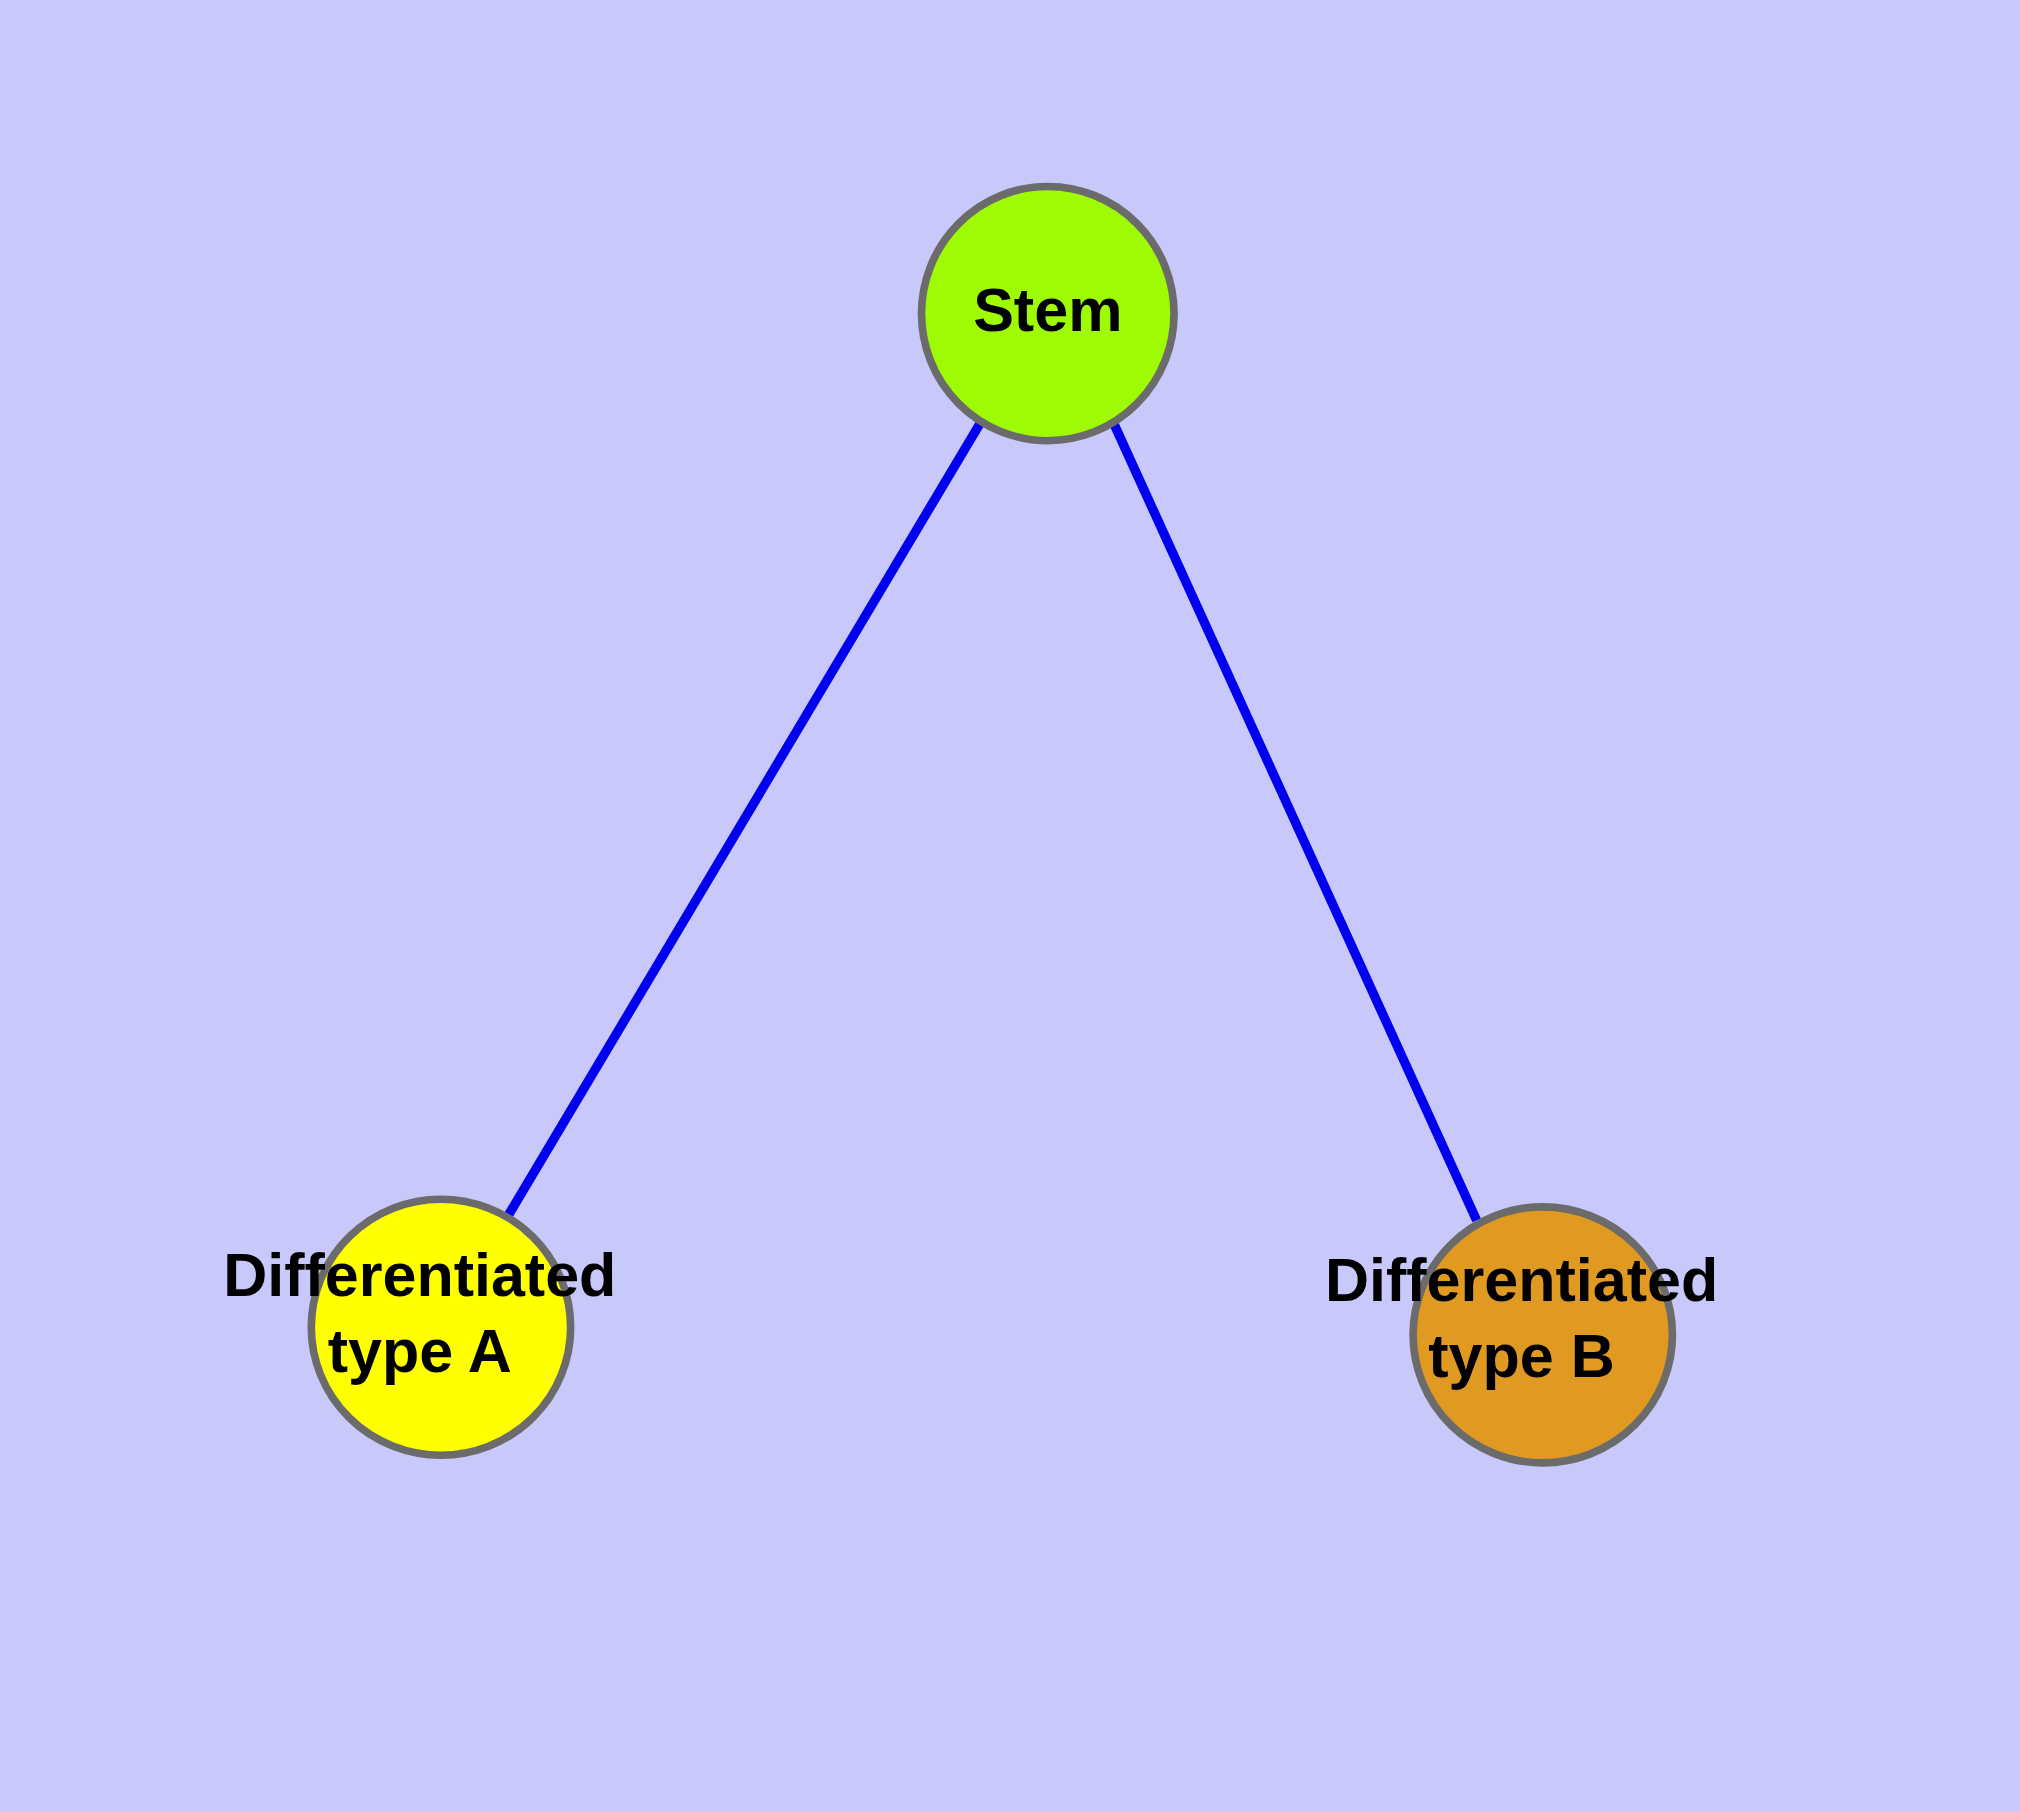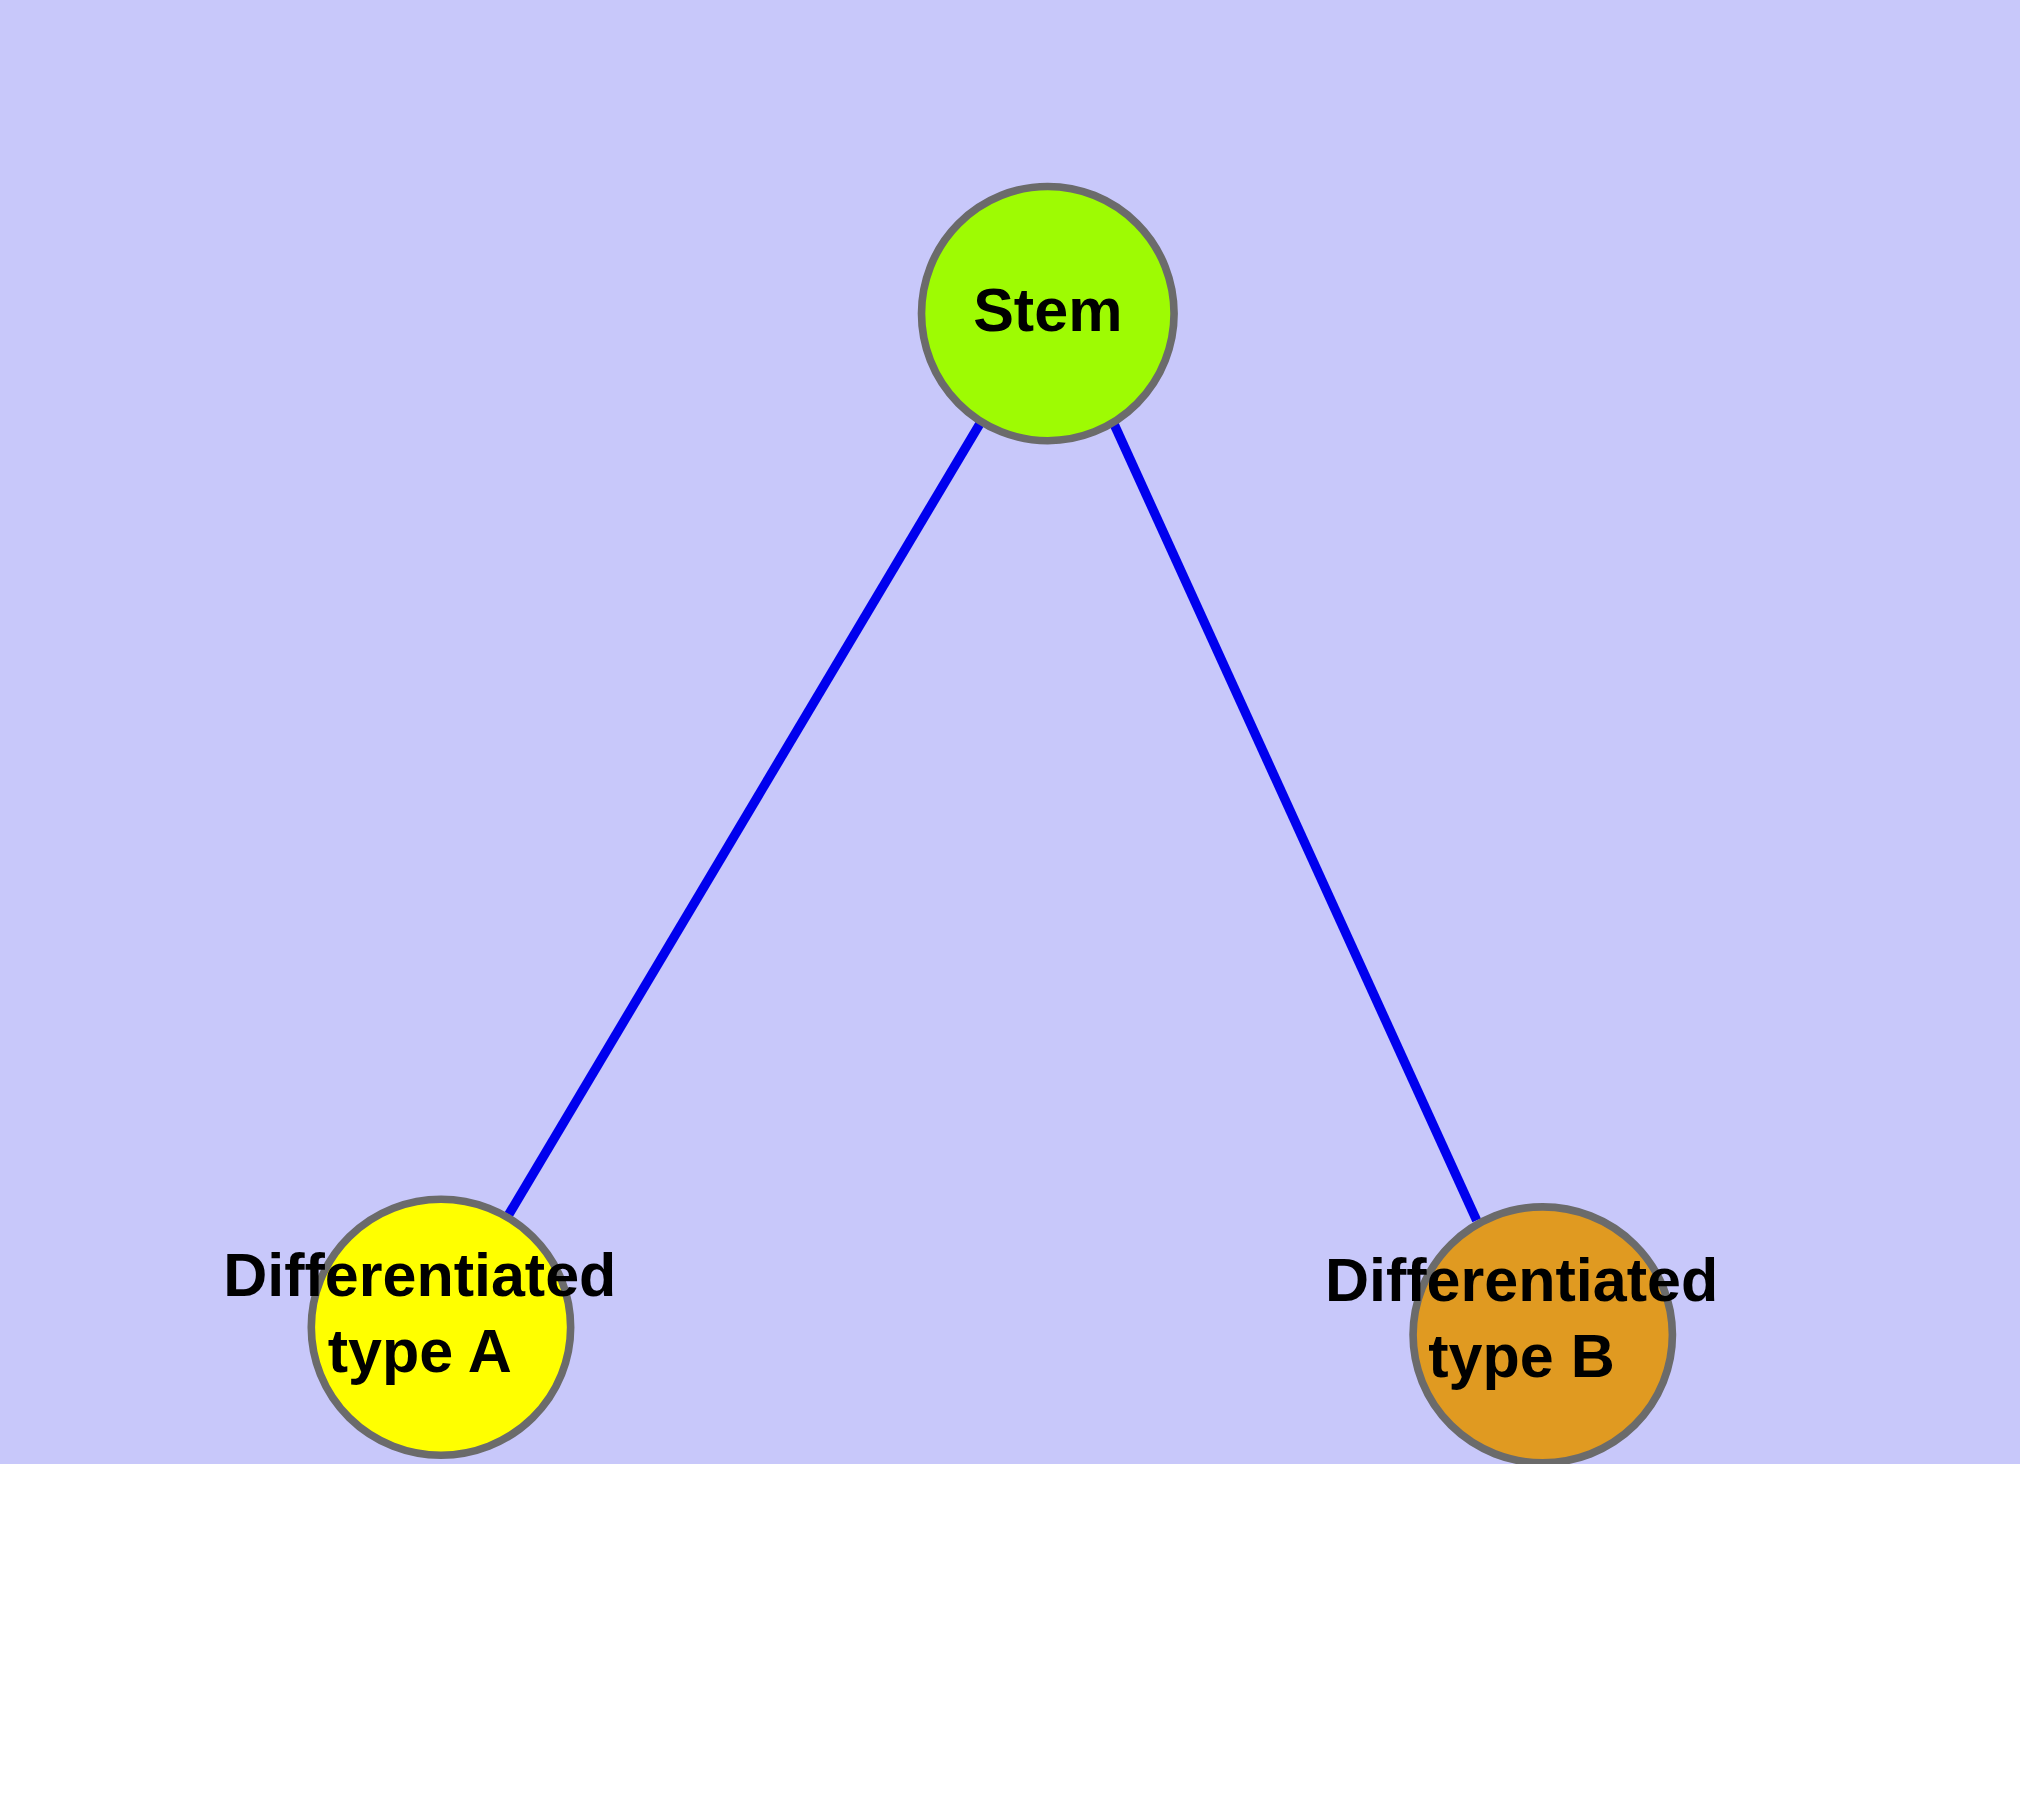--- a/index.html
+++ b/index.html
@@ -3,21 +3,21 @@
 <meta charset="utf-8">
 <style>
   html, body {
     margin: 0;
     padding: 0;
     background: #ffffff;
   }
   #canvas {
     position: relative;
     width: 2021px;
-    height: 1464px;
+    height: 1812px;
     background: #c8c8fa;
     overflow: hidden;
     font-family: "Liberation Sans", "DejaVu Sans", sans-serif;
   }
   #graph-svg {
     position: absolute;
     inset: 0;
     width: 2021px;
     height: 1812px;
     display: block;

